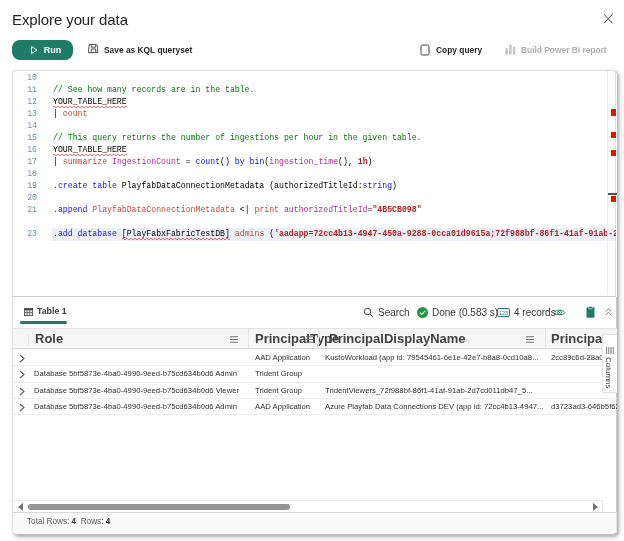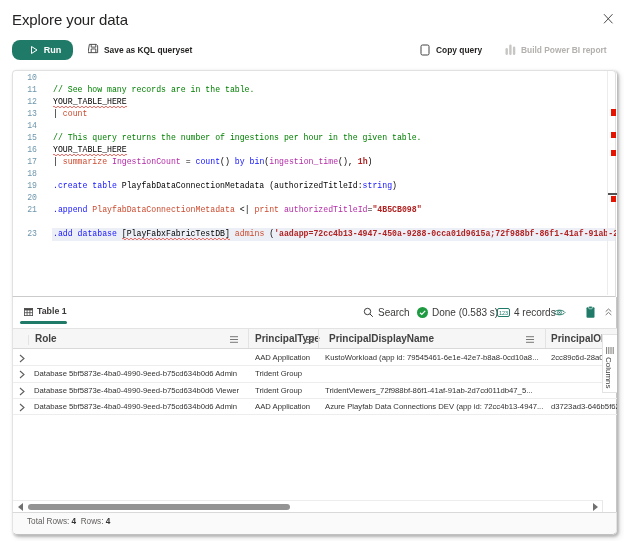--- a/index.html
+++ b/index.html
@@ -25,21 +25,21 @@
 .op { color:#cc4a2e; }
 .col { color:#b52aa8; }
 .str { color:#b22222;font-weight:bold; }
 .sq { }
 
 .rmark { position:absolute; width:5px; height:6px; background:#e51400; left:611px; }
 
 .tabtxt { font-size:8.8px; font-weight:bold; color:#3b3a39; }
 .ctltxt { font-size:10px; color:#3b3a39; }
 .gridhead { left:13px; top:328px; width:604px; height:21px; background:#f6f6f6; border-top:1px solid #e3e3e3; border-bottom:1px solid #d9d9d9; overflow:hidden; }
-.hcell { position:absolute; top:0; height:100%; font-size:10px; font-weight:bold; color:#424242; display:flex; align-items:center; }
+.hcell { position:absolute; top:0; height:100%; font-size:13px; font-weight:bold; color:#424242; display:flex; align-items:center; }
 .row { position:absolute; left:13px; width:604px; height:16.3px; border-bottom:1px solid #ededed; }
 .cell { position:absolute; top:0; height:100%; font-size:7.7px; color:#323130; display:flex; align-items:center; white-space:pre; overflow:hidden; }
 .statusbar { left:12px; top:512px; width:605px; height:23px; background:#fafafa; border:1px solid #e3e3e3; border-top:1px solid #d9d9d9; border-bottom:1px solid #c0c0c0; border-radius:0 0 5px 5px; }
 </style>
 </head>
 <body>
 <div class="dlg"></div>
 <div class="panelsh"></div>
 <div class="abs title">Explore your data</div>
 <svg class="abs closex" viewBox="0 0 10.5 11.5" preserveAspectRatio="none">

